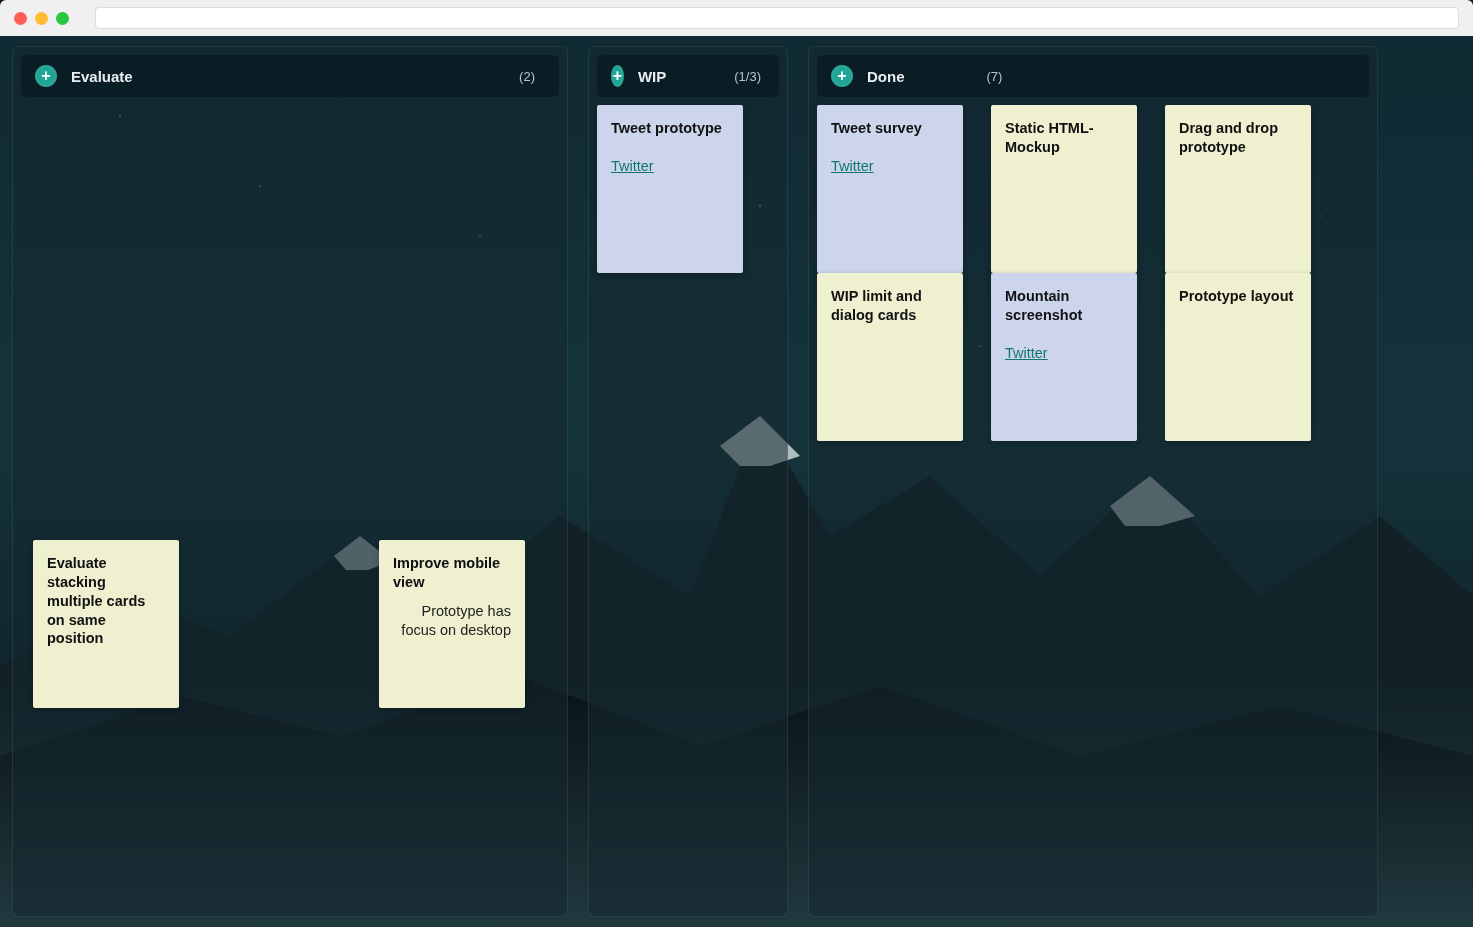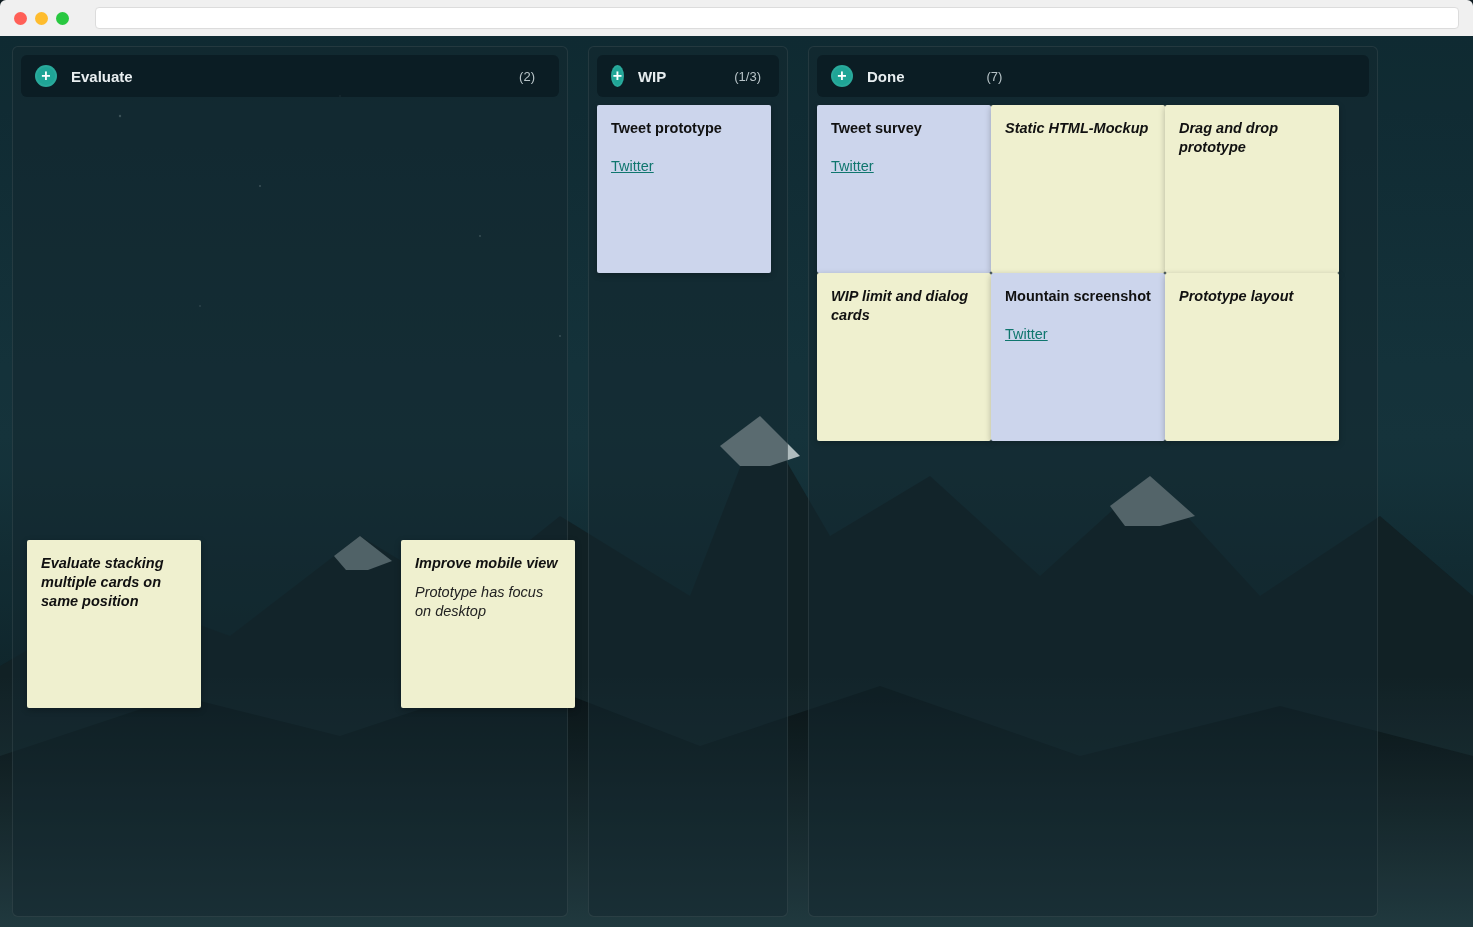--- a/index.html
+++ b/index.html
@@ -103,38 +103,38 @@
   .backlog .zone {  }
   .wip .zone, .done .zone { display: flex; flex-direction: column; }
 
   .grid {
     display: grid;
     grid-template-columns: repeat(3, 174px);
     align-content: start;
   }
 
   .card {
-    width: 174px;
+    width: 146px;
     min-height: 168px;
     border-radius: 2px;
     padding: 14px 14px 10px 14px;
     box-shadow: 0 2px 6px rgba(0,0,0,0.25);
     font-size: 14.5px;
     color: #111;
   }
-  .card.yellow { background: #eff0cf; font-style: italic; }
+  .card.yellow { background: #eff0cf; }
   .card.blue   { background: #ccd5ec; }
   .card .title { font-weight: 700; margin-bottom: 10px; line-height: 1.3; }
-  .card .body  { color: #222; line-height: 1.35; }
+  .card .body  { color: #222; line-height: 1.35; text-align: right; }
   .card a.link { color: #0f766e; text-decoration: underline; display: inline-block; margin-top: 10px; }
 
   
   .backlog-cards {
     position: absolute;
-    left: 14px;
+    left: 20px;
     bottom: 208px;
     display: flex;
     gap: 200px;
   }
 </style>
 </head>
 <body>
 
 <div class="chrome">
   <div class="traffic">

